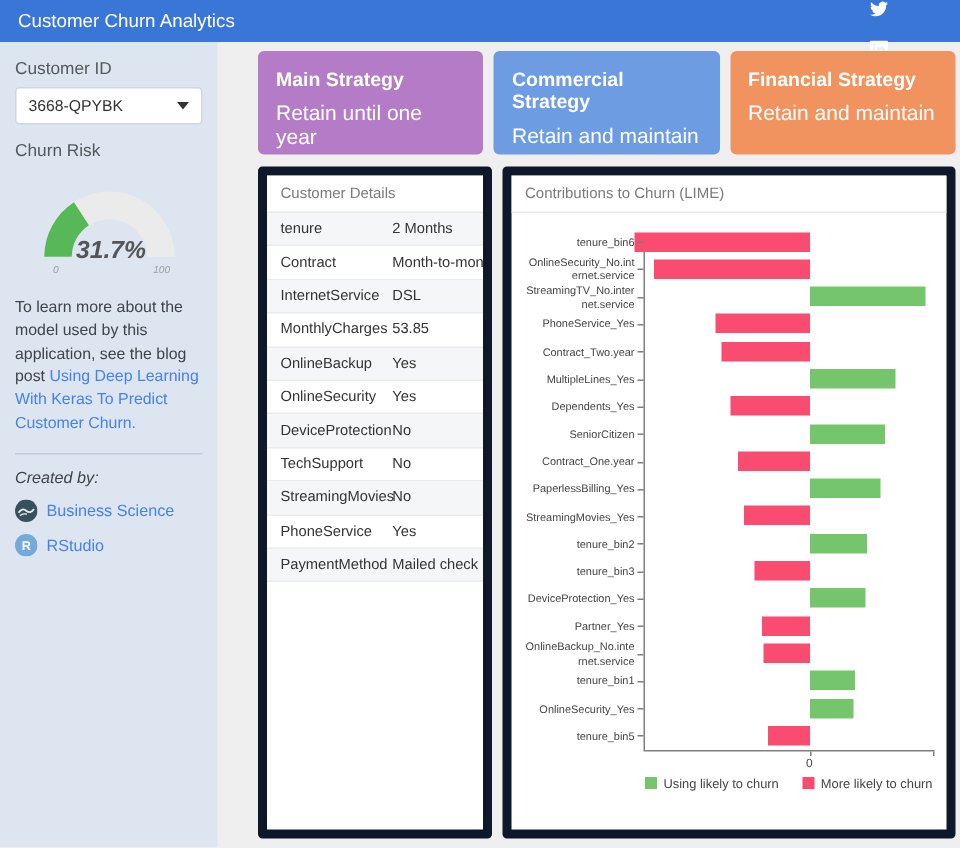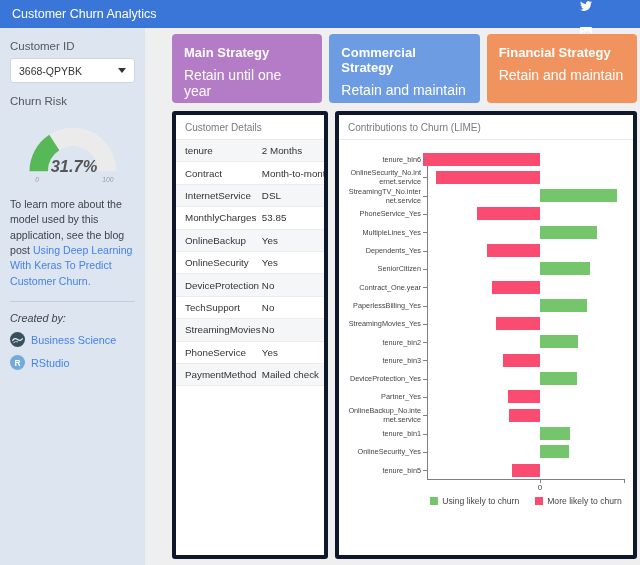--- a/index.html
+++ b/index.html
@@ -35,21 +35,21 @@
   .credit svg { display:block; flex:none; }
 
   
   .main { flex:1; padding:6px 3px 6px 7px; display:flex; flex-direction:column; }
   .strategy-row { display:flex; gap:7px; margin-bottom:8px; }
   .strategy { flex:1; border-radius:4px; color:#fff; padding:11px 12px; height:69px; }
   .strategy .s-title { font-weight:bold; font-size:13px; margin-bottom:7px; }
   .strategy .s-sub { font-size:14px; }
 
   .content-row { display:flex; gap:7px; flex:1; min-height:0; }
-  .card { background:#fff; border:4px solid #0f172a; border-radius:3px; overflow:hidden; }
+  .card { background:#fff; border:6px solid #0f172a; border-radius:3px; overflow:hidden; }
   .card-header { height:25px; line-height:25px; padding:0 9px; font-size:10px; color:#7a7a7a;
     border-bottom:1px solid #e8e8e8; background:#fff; }
   .details-card { width:156px; flex:none; }
   .chart-card { flex:1; min-width:0; }
 
   
   .dt-row { display:flex; height:22.4px; align-items:center; border-bottom:1px solid #ececec; font-size:9.8px; color:#333; }
   .dt-row:nth-child(odd) { background:#f5f6f7; }
   .dt-key { width:58%; padding-left:9px; }
   .dt-val { width:42%; padding-right:4px; white-space:nowrap; }
@@ -233,20 +233,26 @@
                   <div class="bar" style="width: 77px; left: 57%; background: rgb(116, 197, 108);"></div>
                 </div>
               </div>
               <div class="chart-row">
                 <div class="y-label">PhoneService_Yes</div>
                 <div class="track">
                   <div class="bar" style="width: 63px; right: 43%; background: rgb(250, 75, 112);"></div>
                 </div>
               </div>
               <div class="chart-row">
+                <div class="y-label">Contract_Two.year</div>
+                <div class="track">
+                  <div class="bar" style="width: 59px; right: 43%; background: rgb(250, 75, 112);"></div>
+                </div>
+              </div>
+              <div class="chart-row">
                 <div class="y-label">MultipleLines_Yes</div>
                 <div class="track">
                   <div class="bar" style="width: 57px; left: 57%; background: rgb(116, 197, 108);"></div>
                 </div>
               </div>
               <div class="chart-row">
                 <div class="y-label">Dependents_Yes</div>
                 <div class="track">
                   <div class="bar" style="width: 53px; right: 43%; background: rgb(250, 75, 112);"></div>
                 </div>

